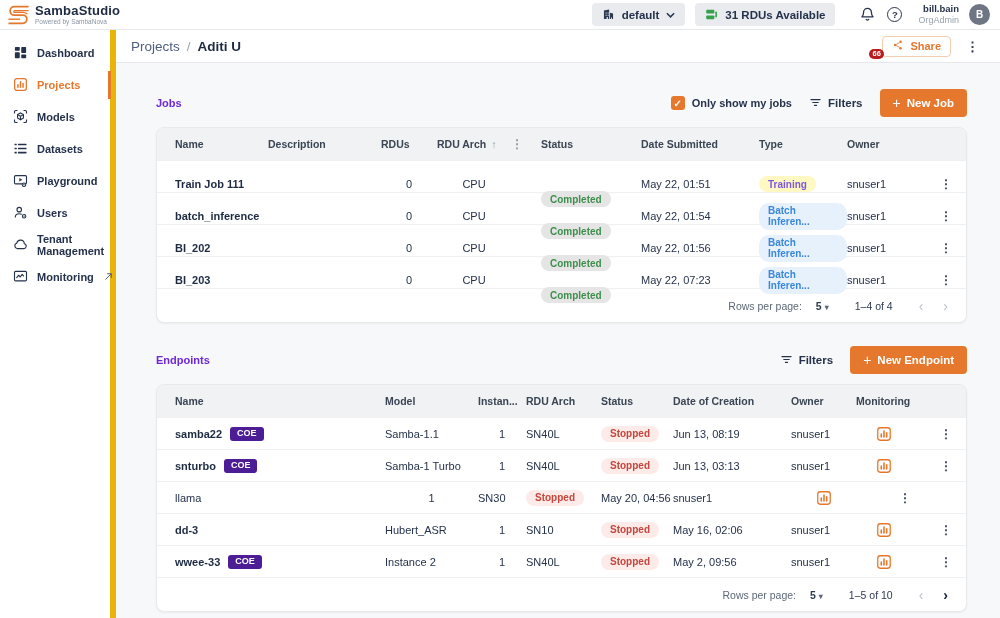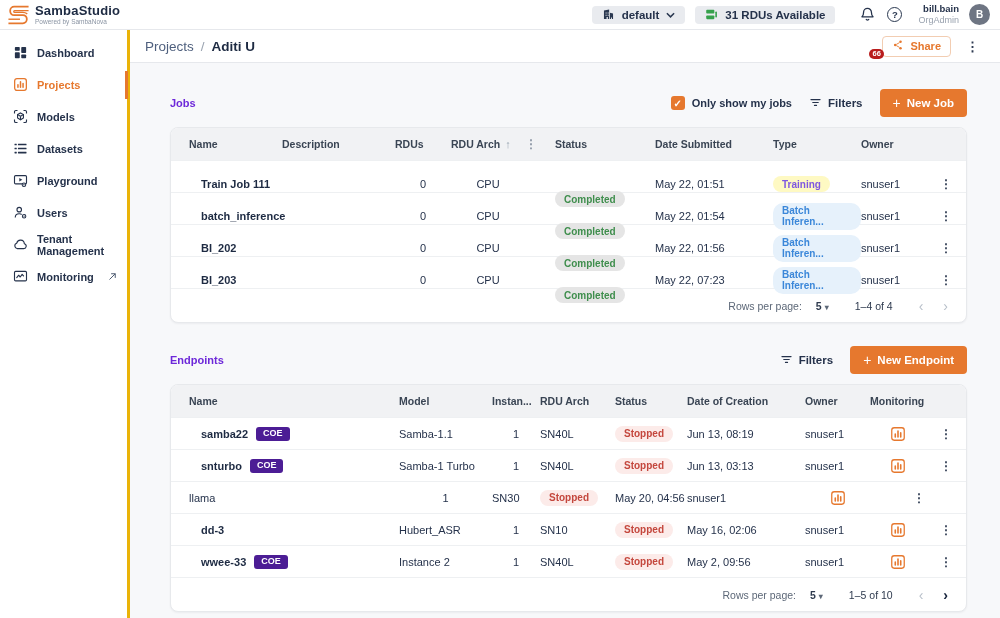--- a/index.html
+++ b/index.html
@@ -8,38 +8,38 @@
 
   
   .topbar { height:30px; background:#fff; border-bottom:1px solid #e6e8ec;
     display:flex; align-items:center; justify-content:space-between; padding:0 10px 0 8px; }
   .logo { display:flex; align-items:center; gap:6px; cursor:pointer; }
   .logo-mark svg { width:21px; height:21px; display:block; }
   .brand { font-size:13px; font-weight:bold; color:#1d2a42; letter-spacing:.2px; line-height:1.05; }
   .tagline { font-size:6.5px; color:#8a94a3; }
   .topbar-right { display:flex; align-items:center; gap:10px; }
   .chip { display:flex; align-items:center; gap:7px; background:#e9ebef; border-radius:4px;
-    height:18px; padding:0 10px; font-size:11.5px; font-weight:bold; color:#25324b; cursor:pointer; }
+    height:23px; padding:0 10px; font-size:11.5px; font-weight:bold; color:#25324b; cursor:pointer; }
   .chip svg { display:block; }
   .bell-wrap { position:relative; width:18px; height:18px; color:#25324b; cursor:pointer; margin-left:14px; }
   .bell-wrap svg { width:17px; height:17px; }
   .notif-badge { position:absolute; top:-4px; left:10px; background:#b91c1c; color:#fff;
     font-size:7.5px; font-weight:bold; padding:1.5px 3px; border-radius:6px; line-height:1;margin-top:47px; }
   .help-btn { width:15px; height:15px; border:1.6px solid #2a3850; border-radius:50%;
     display:flex; align-items:center; justify-content:center; font-size:9.5px; font-weight:bold;
     color:#2a3850; cursor:pointer; }
   .user-meta { text-align:right; line-height:1.2; margin-left:6px; }
   .user-name { font-size:9.5px; font-weight:bold; color:#25324b; }
   .user-role { font-size:9px; color:#98a1ae; }
   .avatar { width:21px; height:21px; border-radius:50%; background:#6e7583; color:#fff;
     display:flex; align-items:center; justify-content:center; font-size:10px; font-weight:bold; cursor:pointer; }
 
   
   .shell { display:flex; height:588px; }
-  .sidebar { width:130px; background:#fff; border-right:3px solid #eab308; padding-top:7px; flex:none; }
+  .sidebar { width:116px; background:#fff; border-right:6px solid #eab308; padding-top:7px; flex:none; }
   .side-item { position:relative; display:flex; align-items:center; gap:9px; height:32px;
     padding:0 9px 0 13px; font-size:11px; font-weight:bold; color:#25324b; cursor:pointer; }
   .side-item svg { width:15px; height:15px; flex:none; }
   .side-item.active { color:#e6782e; }
   .side-item.active::after { content:""; position:absolute; right:-1px; top:2px; bottom:2px;
     width:3px; background:#e6782e; }
   .ext-arrow { margin-left:auto; color:#4c5a70; }
   .ext-arrow svg { width:11px; height:11px; }
 
   .main { flex:1; display:flex; flex-direction:column; min-width:0; }
@@ -70,21 +70,21 @@
   .btn-plus { font-size:14px; font-weight:normal; line-height:1; }
 
   .card { background:#fff; border:1px solid #e7e9ec; border-radius:8px;
     box-shadow:0 1px 2px rgba(16,24,40,.05); overflow:hidden; }
   .thead { display:grid; align-items:center; height:32px; background:#f1f2f4;
     font-size:10.5px; font-weight:bold; color:#3a4554; }
   .jobs-grid { grid-template-columns:93px 113px 56px 74px 30px 100px 118px 88px 60px 1fr; padding:0 14px 0 18px; }
   .eps-grid  { grid-template-columns:210px 93px 48px 75px 72px 118px 65px 55px 1fr; padding:0 14px 0 18px; }
   .trow { display:grid; align-items:center; height:32px; border-top:1px solid #eef0f2;
     font-size:11px; color:#25324b; cursor:pointer; }
-  .cell-name { font-weight:bold; color:#1d2a42; display:flex; align-items:center; gap:8px;margin-left:12px; }
+  .cell-name { font-weight:bold; color:#1d2a42; display:flex; align-items:center; gap:8px; }
   .center { text-align:center; }
   .th { display:flex; align-items:center; }
   .col-sort { color:#9aa5b1; margin-left:5px; font-size:11px; }
   .head-kebab { color:#8a94a3; font-size:12px; font-weight:bold; cursor:pointer; }
   .pill { display:inline-block; padding:2.5px 9px; border-radius:10px; font-size:10px; font-weight:bold; }
   .pill.completed { background:#e5e5e5; color:#3f8e4d;margin-top:30px; }
   .pill.stopped   { background:#fcebe9; color:#c4473d;text-align:center; }
   .pill.training  { background:#fef9c3; color:#7e57e0; }
   .pill.batch     { background:#e6f1fb; color:#3b87d9; }
   .coe { background:#4c1d95; color:#fff; font-size:9px; font-weight:bold; padding:2.5px 7px; border-radius:3px; line-height:1; }

